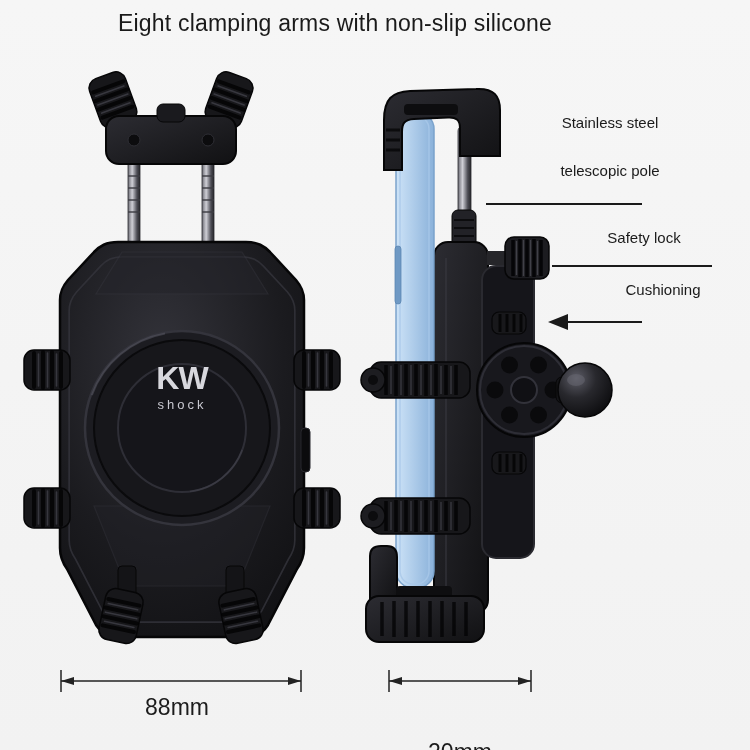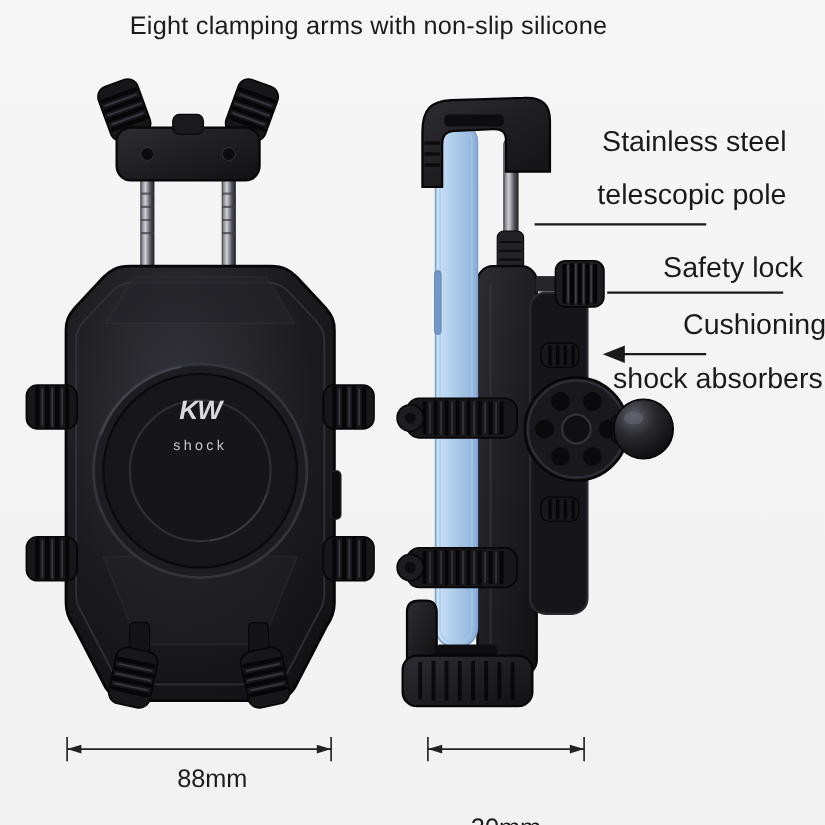--- a/index.html
+++ b/index.html
@@ -2,30 +2,30 @@
 <html><head>
 <meta charset="utf-8">
 <style>
   * { margin:0; padding:0; box-sizing:border-box; }
   html,body { width:750px; height:750px; }
   body { font-family:"Liberation Sans", sans-serif; background:#f4f4f4; }
   .stage { position:relative; width:750px; height:750px; background:linear-gradient(180deg,#f6f6f6 0%,#f2f2f2 100%); overflow:hidden; }
   .stage > svg { position:absolute; left:0; top:0; }
   .txt { position:absolute; color:#1a1a1a; text-align:center; line-height:1.15; }
   .title { top:10px; left:0; width:670px; font-size:23px; letter-spacing:.2px; }
-  .lbl { font-size:26px;text-align:right; }
+  .lbl { font-size:15px; }
   #pole1 { top:114px; left:505px; width:210px; }
   #pole2 { top:162px; left:505px; width:210px; }
   #lockL { top:229px; left:558px; width:172px; }
   #cush1 { top:281px; left:575px; width:176px; }
   #cush2 { top:330px; left:540px; width:208px; }
   .dim { font-size:23px; color:#1c1c1c; }
-  #dimF { top:694px; left:72px;  width:242px; }
+  #dimF { top:694px; left:56px;  width:242px; }
   #dimS { top:694px; left:388px; width:144px;margin-top:45px; }
-  .logo-mark { top:360px; left:132px; width:100px; font-size:24px; font-weight:bold; font-style:italic; letter-spacing:-1px; color:#d8d8de; }
+  .logo-mark { top:360px; left:132px; width:100px; font-size:32px; font-weight:bold; letter-spacing:-1px; color:#d8d8de; }
   .logo-name { top:398px; left:132px; width:100px; font-size:13px; letter-spacing:3px; color:#c8c8d0; }
 </style>
 </head>
 <body>
 
 <div class="stage">
 
   <svg width="750" height="750" viewBox="0 0 750 750">
     <defs>
       <radialGradient id="bodyR" cx="42%" cy="30%" r="90%">
@@ -189,20 +189,19 @@
     <polygon points="389,681 402,677 402,685" fill="#222222"></polygon>
     <polygon points="531,681 518,677 518,685" fill="#222222"></polygon>
   </svg>
 
   <div class="txt title">Eight clamping arms with non-slip silicone</div>
 
   <div class="txt lbl" id="pole1">Stainless steel</div>
   <div class="txt lbl" id="pole2">telescopic pole</div>
   <div class="txt lbl" id="lockL">Safety lock</div>
   <div class="txt lbl" id="cush1">Cushioning</div>
-  <div class="txt lbl" id="cush2">shock absorbers</div>
 
   <div class="txt dim" id="dimF">88mm</div>
   <div class="txt dim" id="dimS">20mm</div>
 
   <div class="txt logo-mark">KW</div>
   <div class="txt logo-name">shock</div>
 </div>
 
 </body></html>

